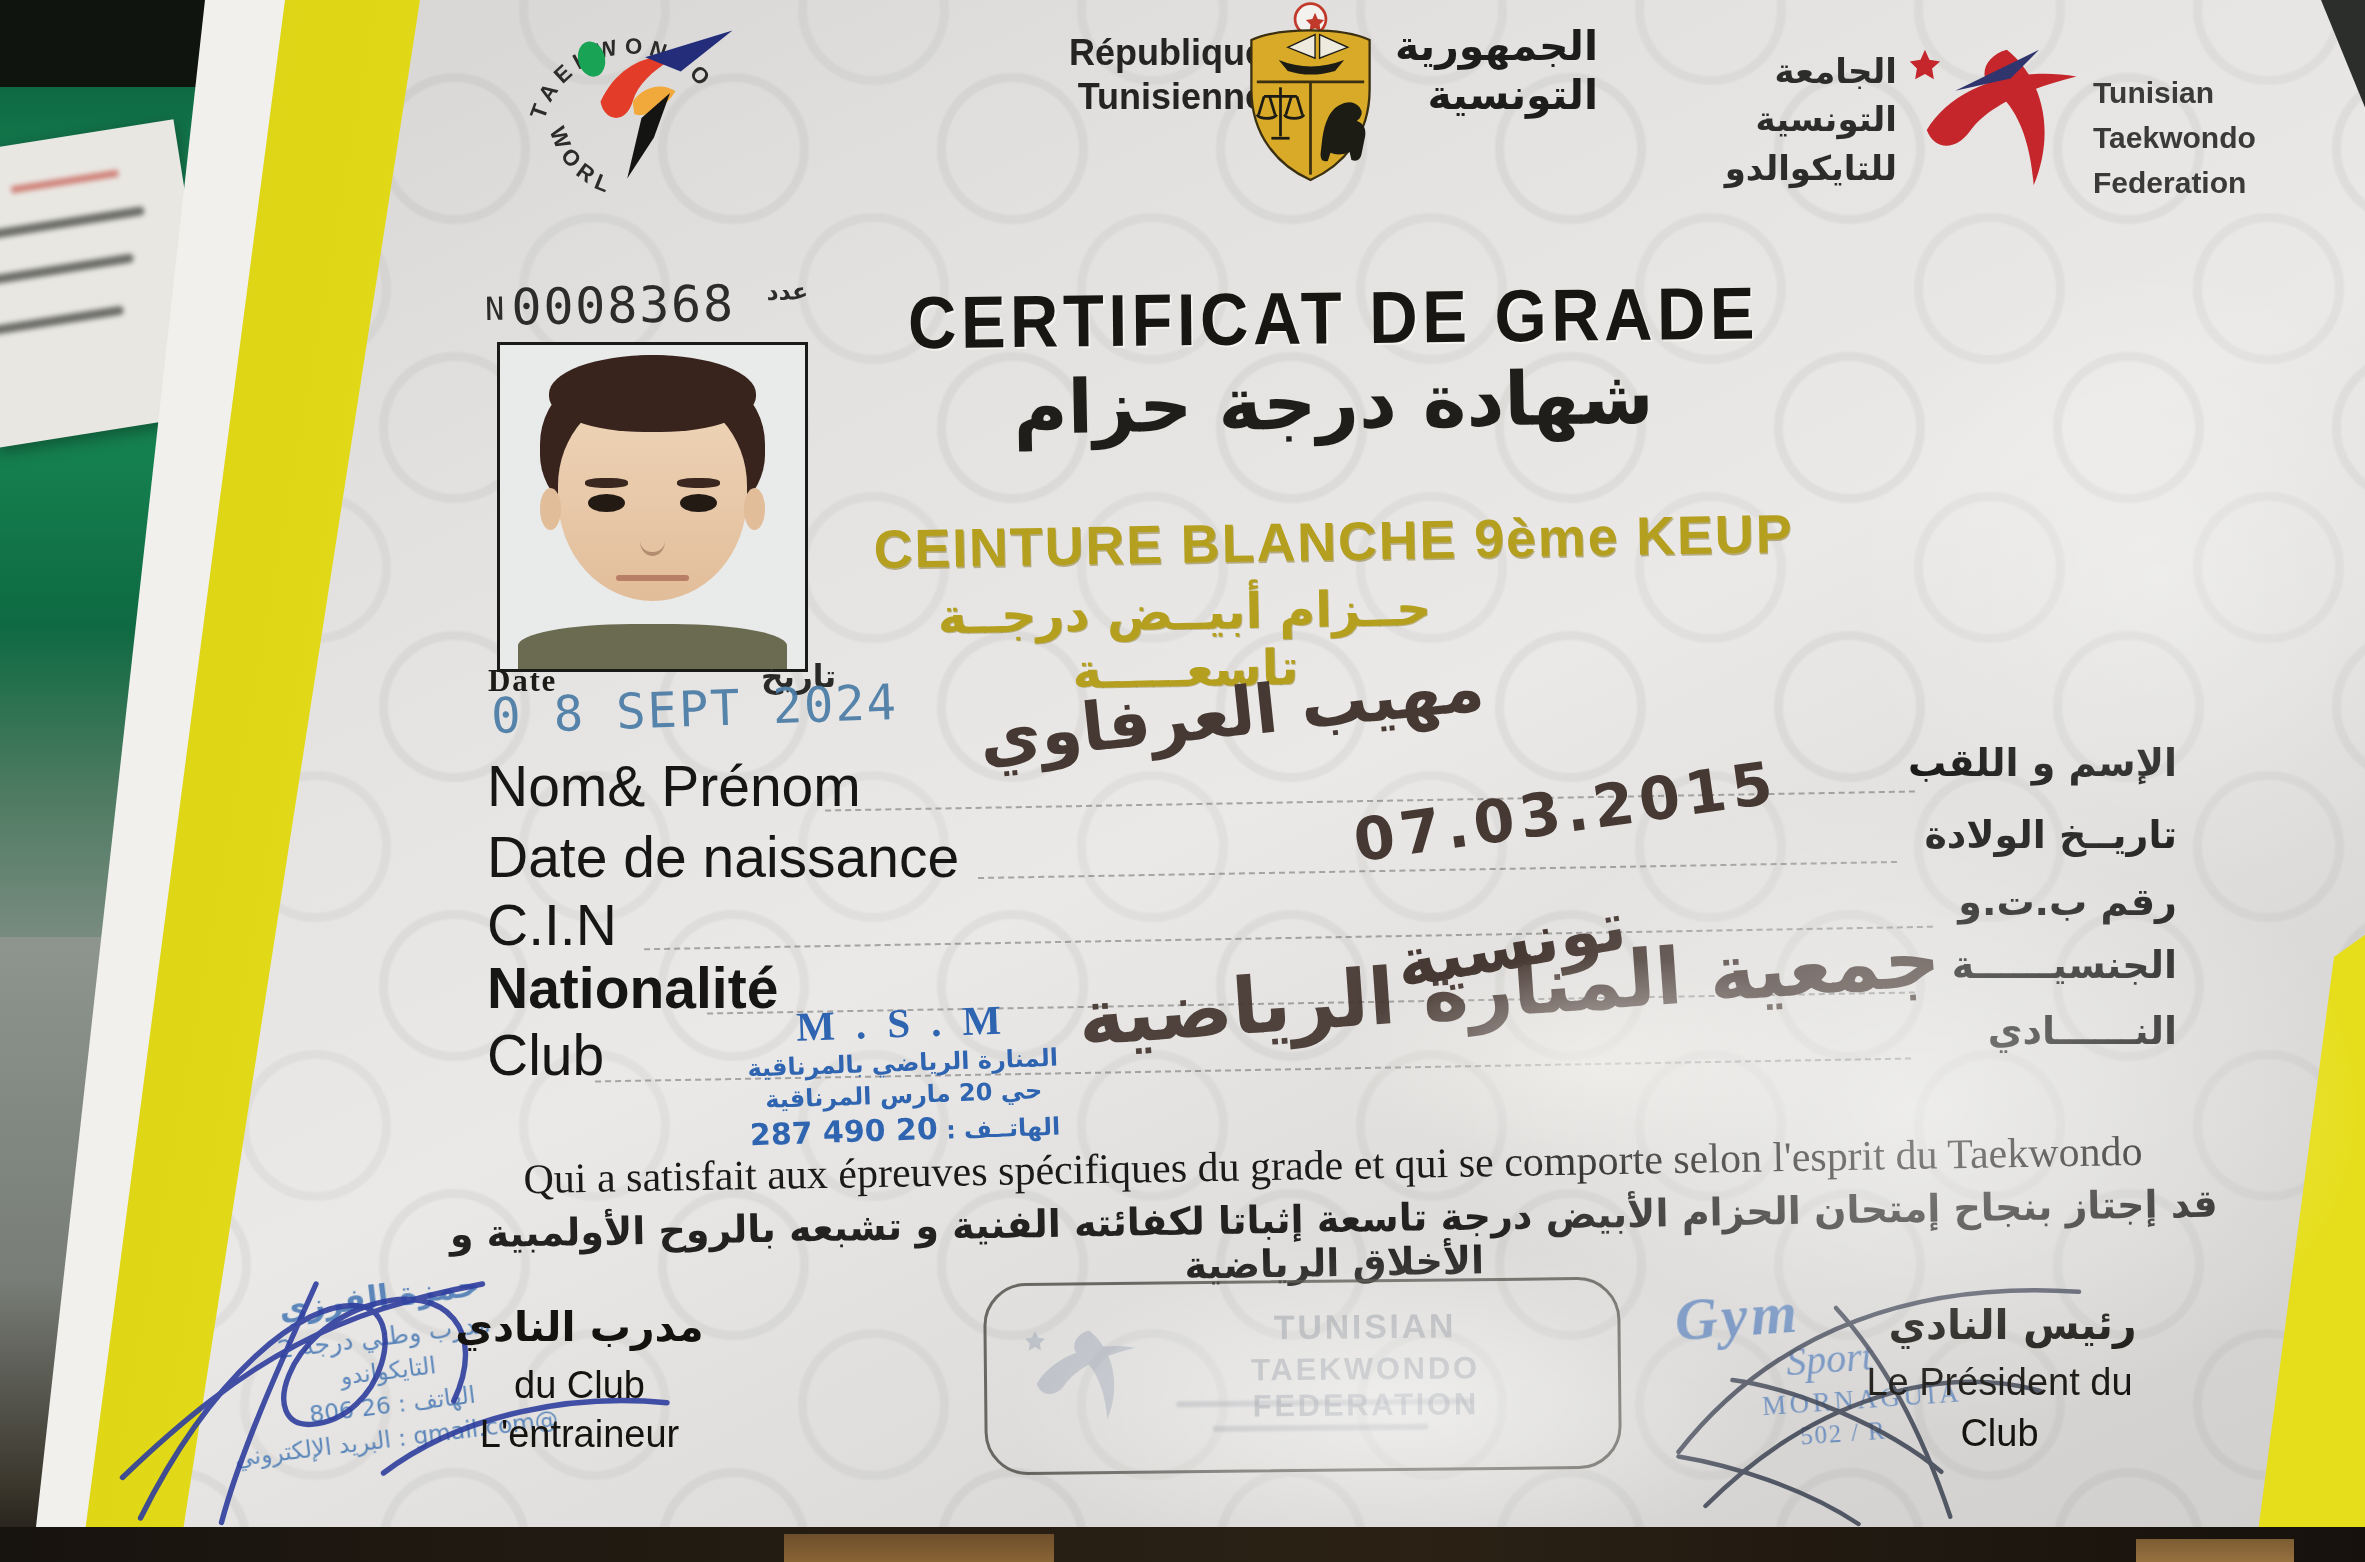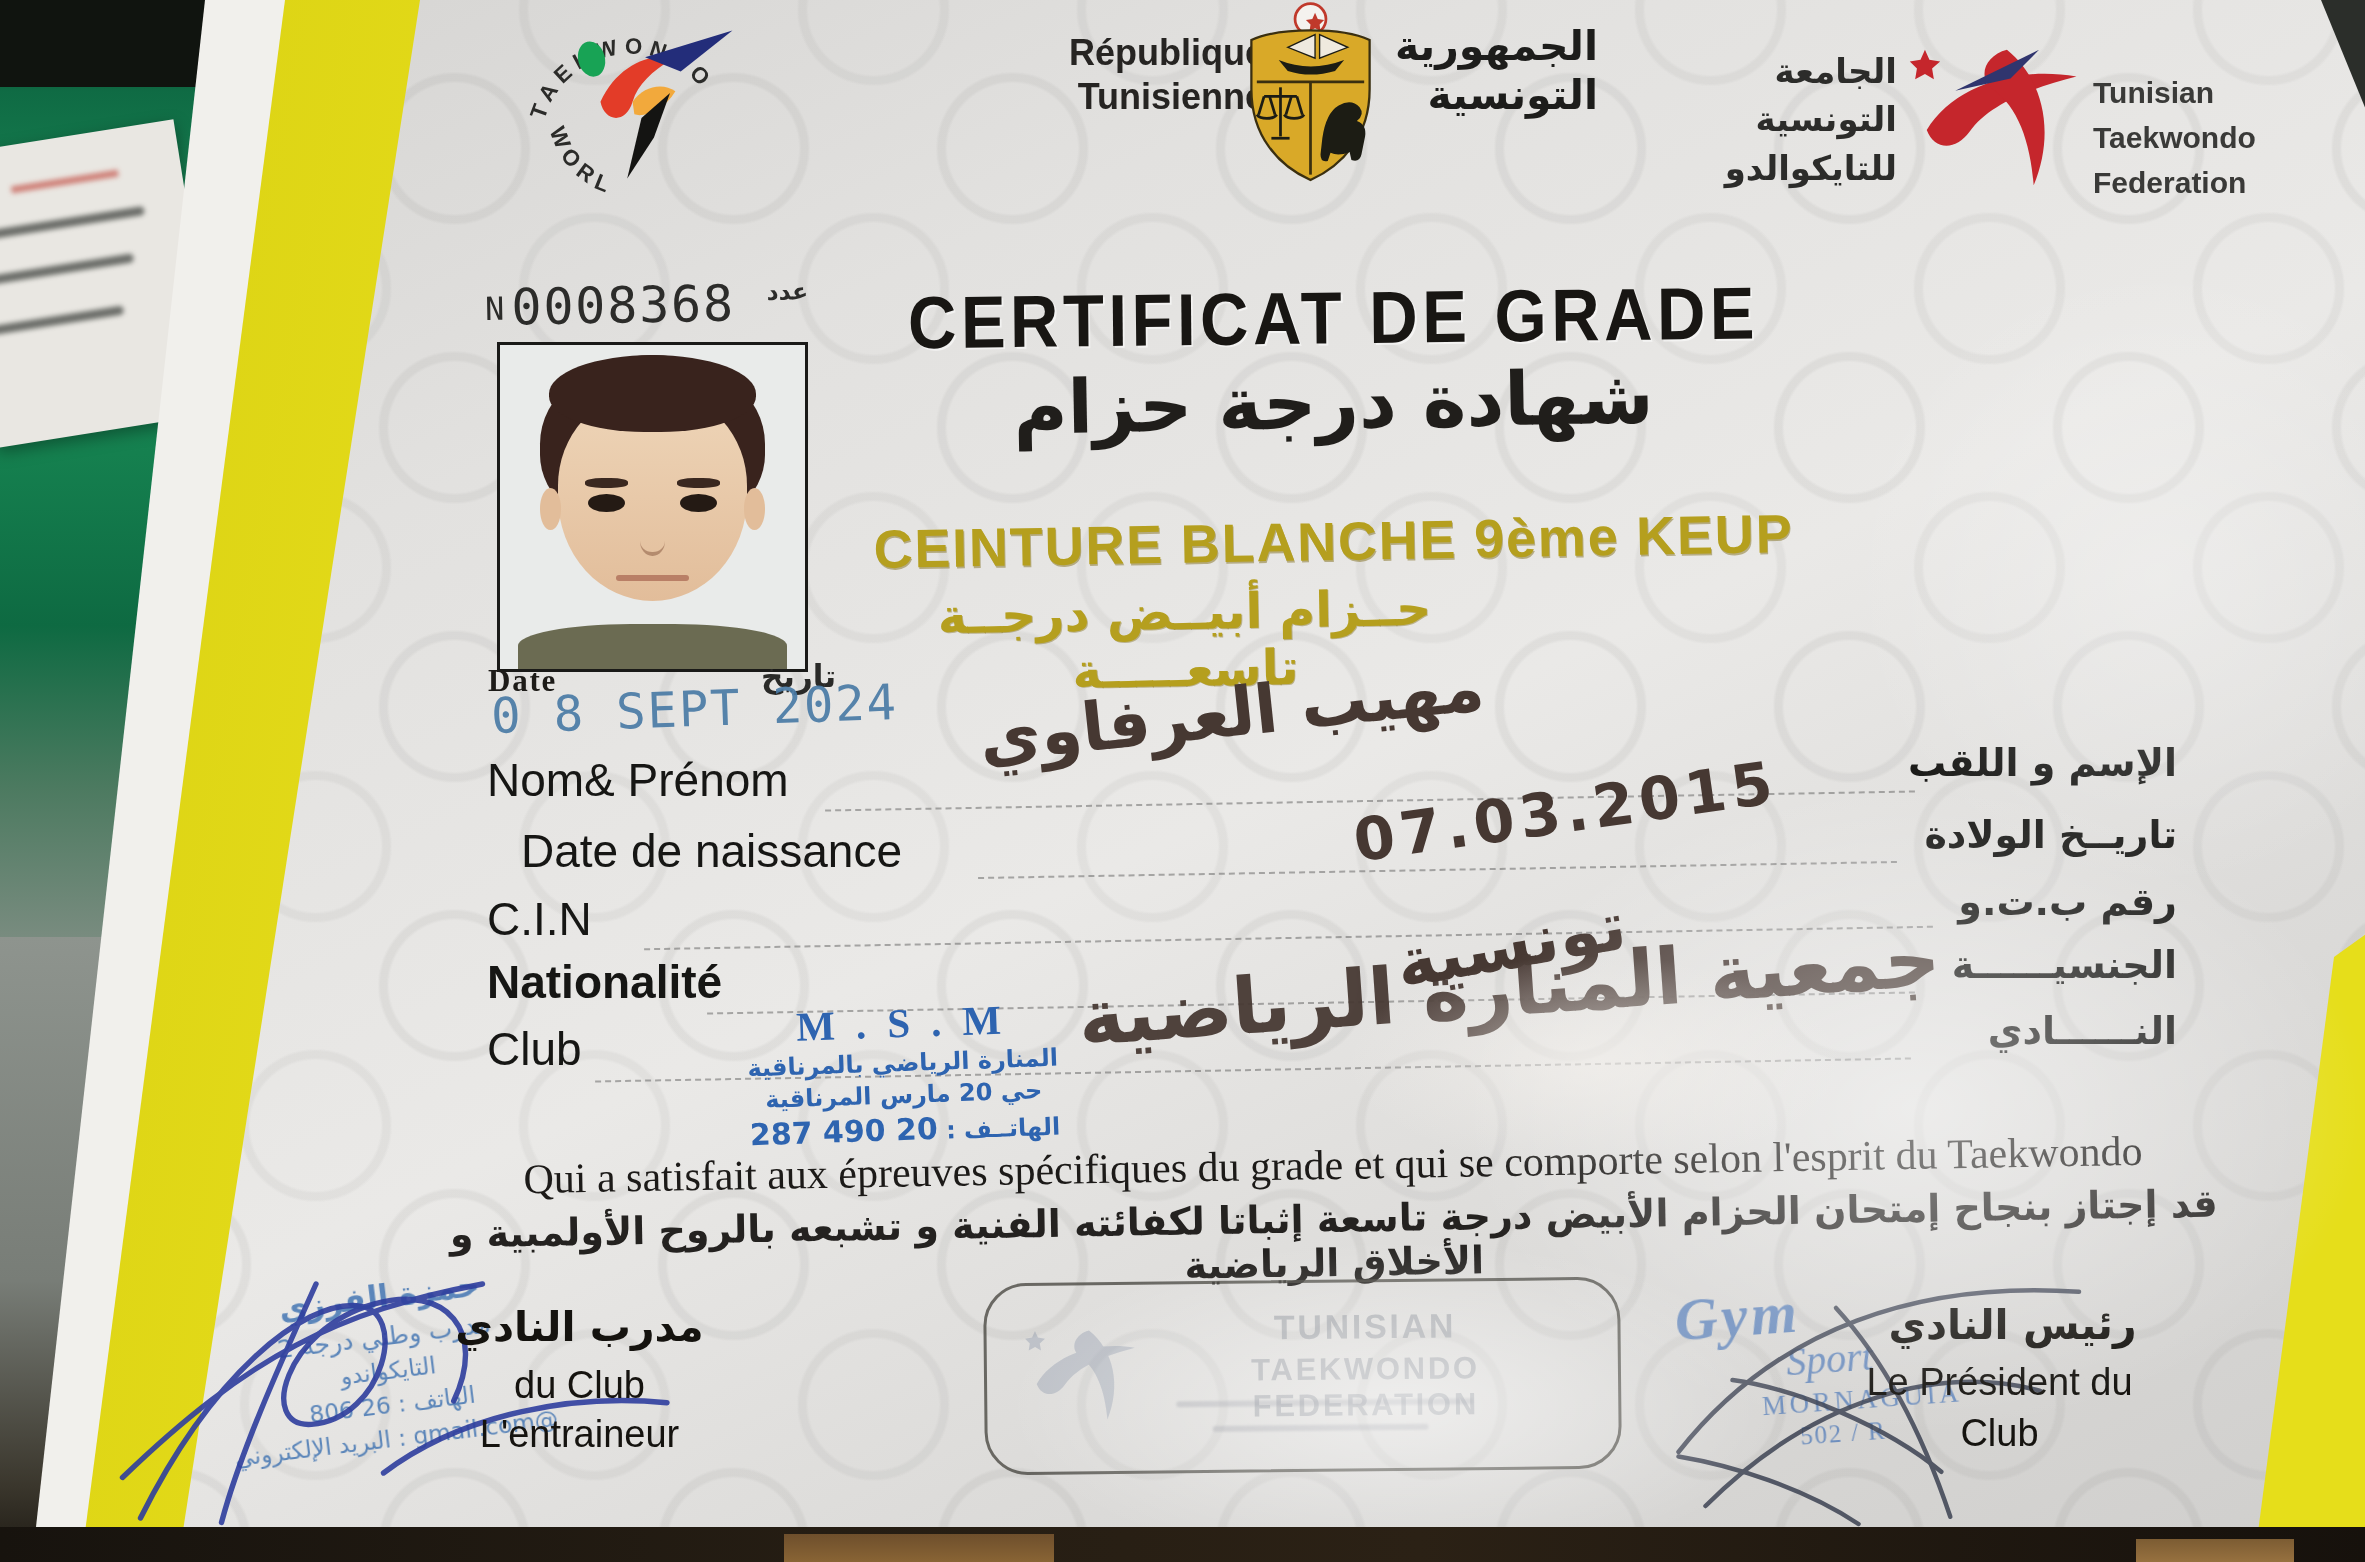--- a/index.html
+++ b/index.html
@@ -68,21 +68,21 @@
   .grade-ar{left:856px;top:584px;width:658px;font-size:49px;font-weight:bold;color:#b59f1e;
     text-shadow:0.9px 0.9px 0 rgba(120,100,10,.4);}
 
   
   .date-label{left:488px;top:663px;font-size:31px;font-weight:bold;font-family:"Liberation Serif",serif;letter-spacing:1.8px;}
   .date-ar{left:761px;top:658px;font-size:31px;font-weight:bold;color:#2a2a28;}
   .date-stamp{left:491px;top:681px;font-family:"DejaVu Sans Mono",monospace;font-size:49px;color:#4a7ba6;
     letter-spacing:1.8px;transform:rotate(-2deg);opacity:.92;}
 
   
-  .f-fr{left:487px;font-size:46px;color:#161614;}
+  .f-fr{left:487px;font-size:57px;color:#161614;}
   .f-ar{right:189px;font-size:38px;font-weight:bold;color:#1b1b19;}
   .f-line{position:absolute;border-top:2.7px dashed rgba(70,70,68,.42);transform:rotate(-1deg);}
 
   
   .hw{position:absolute;font-family:"DejaVu Sans",sans-serif;color:#463832;font-weight:bold;}
   .hw-name{left:978px;top:674px;font-size:67px;transform:rotate(-6deg);}
   .hw-dob{left:1352px;top:777px;font-size:59px;letter-spacing:5.4px;transform:rotate(-8deg);}
   .hw-nat{left:1395px;top:905px;font-size:68px;transform:rotate(-10deg);}
   .hw-club{left:1077px;top:943px;font-size:78px;transform:rotate(-4deg);opacity:.94;}
 
@@ -262,21 +262,21 @@
     <div class="ph ph-nose"></div>
     <div class="ph ph-mouth"></div>
     <div class="ph ph-shirt"></div>
   </div>
 
   <div class="t date-label">Date</div>
   <div class="t date-ar ar" dir="rtl">تاريخ</div>
   <div class="t date-stamp">0 8 SEPT 2024</div>
 
   <div class="t f-fr" style="top:753px;">Nom&amp; Prénom</div>
-  <div class="t f-fr" style="top:824px;margin-left:34px;">Date de naissance</div>
+  <div class="t f-fr" style="top:824px;">Date de naissance</div>
   <div class="t f-fr" style="top:892px;">C.I.N</div>
   <div class="t f-fr" style="top:955px;font-weight:bold;">Nationalité</div>
   <div class="t f-fr" style="top:1022px;">Club</div>
 
   <div class="t f-ar ar" dir="rtl" style="top:741px;">الإسم و اللقب</div>
   <div class="t f-ar ar" dir="rtl" style="top:813px;">تاريــخ الولادة</div>
   <div class="t f-ar ar" dir="rtl" style="top:880px;">رقم ب.ت.و</div>
   <div class="t f-ar ar" dir="rtl" style="top:943px;">الجنسيــــــة</div>
   <div class="t f-ar ar" dir="rtl" style="top:1009px;">النــــــادي</div>
 

